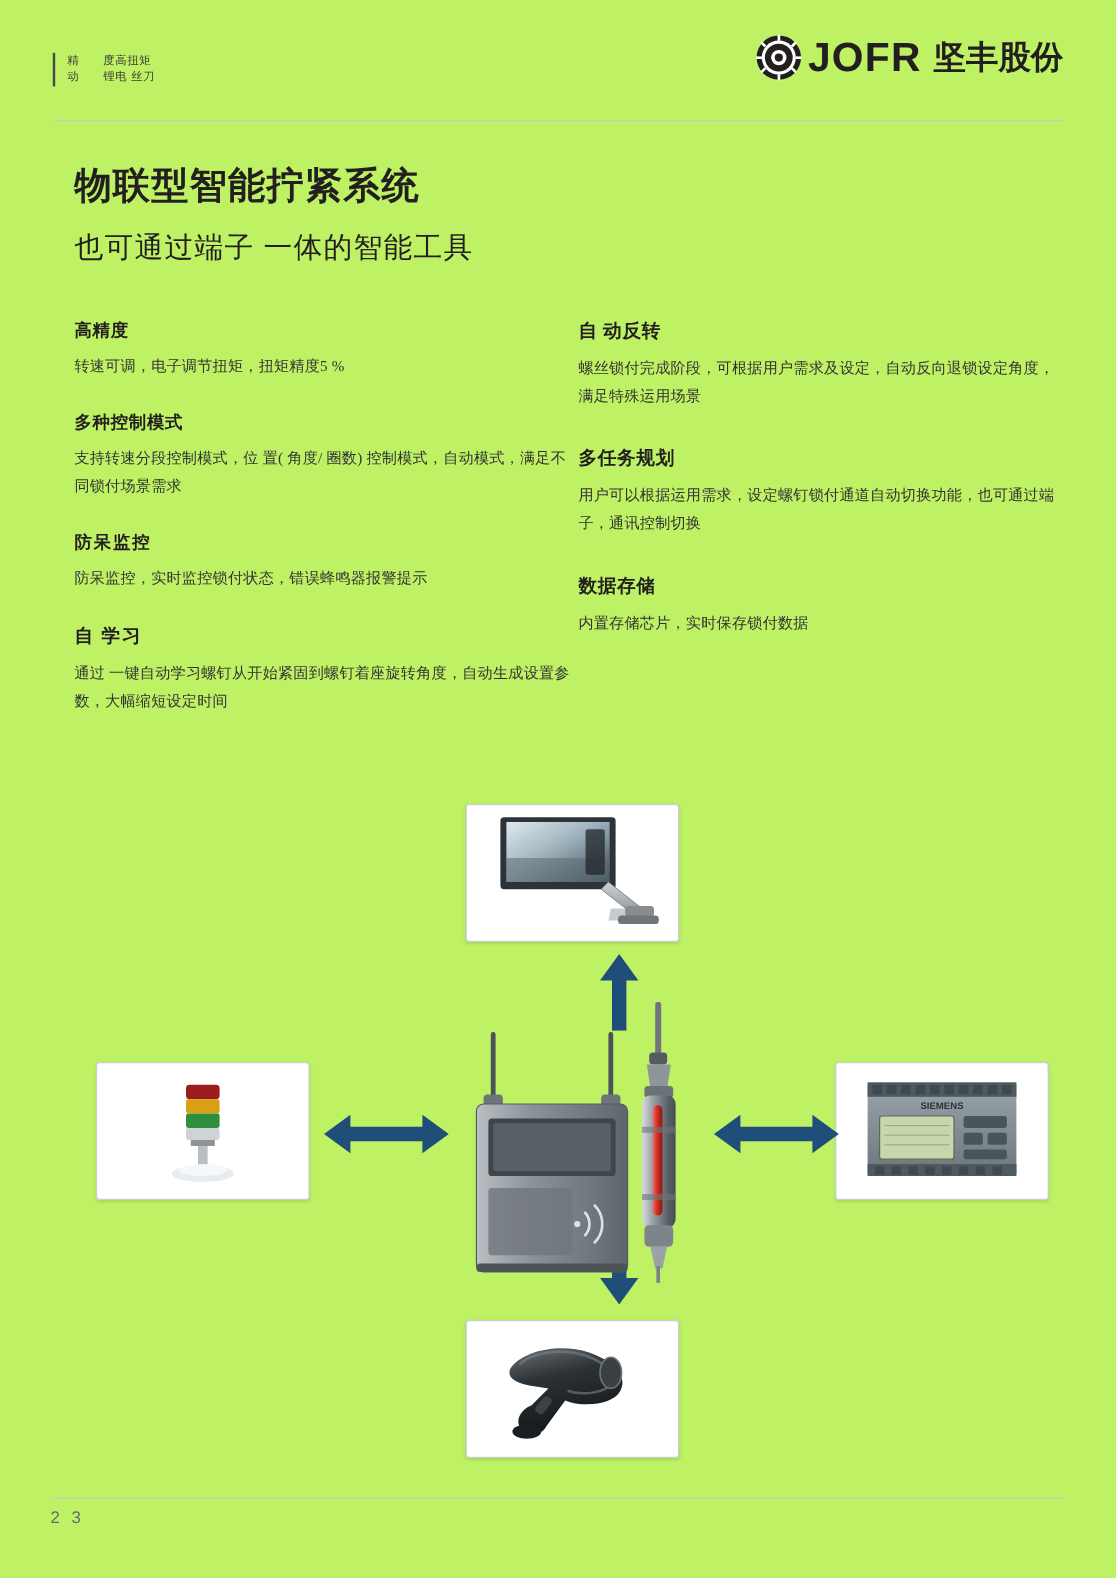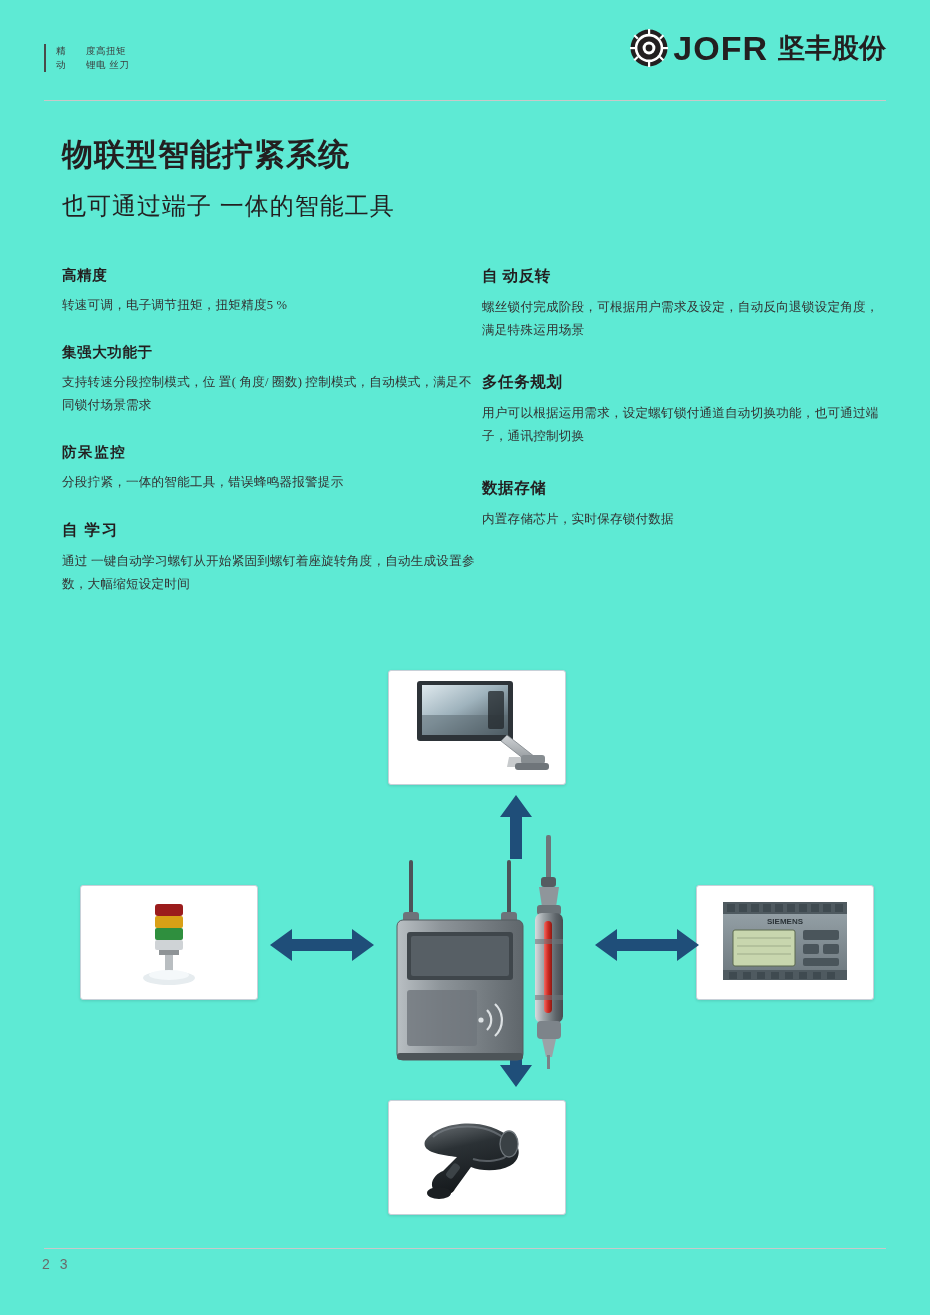--- a/index.html
+++ b/index.html
@@ -11,21 +11,21 @@
     width: 930px;
     height: 1315px;
     position: relative;
     font-family: "Liberation Sans", sans-serif;
     color: #231f20;
     overflow: hidden;
   }
   .page {
     position: absolute;
     inset: 0;
-    background: #5eead4;
+    background: #bef264;
   }
 
   
   .header {
     position: absolute;
     left: 44px;
     top: 28px;
     right: 44px;
     height: 66px;
   }
@@ -254,26 +254,26 @@
   <div class="title-sub">也可通过端子 一体的智能工具</div>
 
   <div class="features">
 
     <div class="col col-left">
       <div class="feat">
         <h3>高精度</h3>
         <p>转速可调，电子调节扭矩，扭矩精度5 %</p>
       </div>
       <div class="feat" style="margin-top:26px;">
-        <h3>集强大功能于</h3>
+        <h3>多种控制模式</h3>
         <p>支持转速分段控制模式，位 置( 角度/ 圈数) 控制模式，自动模式，满足不同锁付场景需求</p>
       </div>
       <div class="feat spaced-title" style="margin-top:26px;">
         <h3>防呆监控</h3>
-        <p>分段拧紧，一体的智能工具，错误蜂鸣器报警提示</p>
+        <p>防呆监控，实时监控锁付状态，错误蜂鸣器报警提示</p>
       </div>
       <div class="feat spaced-title" style="margin-top:26px;">
         <h3 style="font-size:15.5px;">自 学习</h3>
         <p>通过 一键自动学习螺钉从开始紧固到螺钉着座旋转角度，自动生成设置参数，大幅缩短设定时间</p>
       </div>
     </div>
 
     <div class="col col-right">
       <div class="feat">
         <h3 style="font-size:15.5px;">自 动反转</h3>

